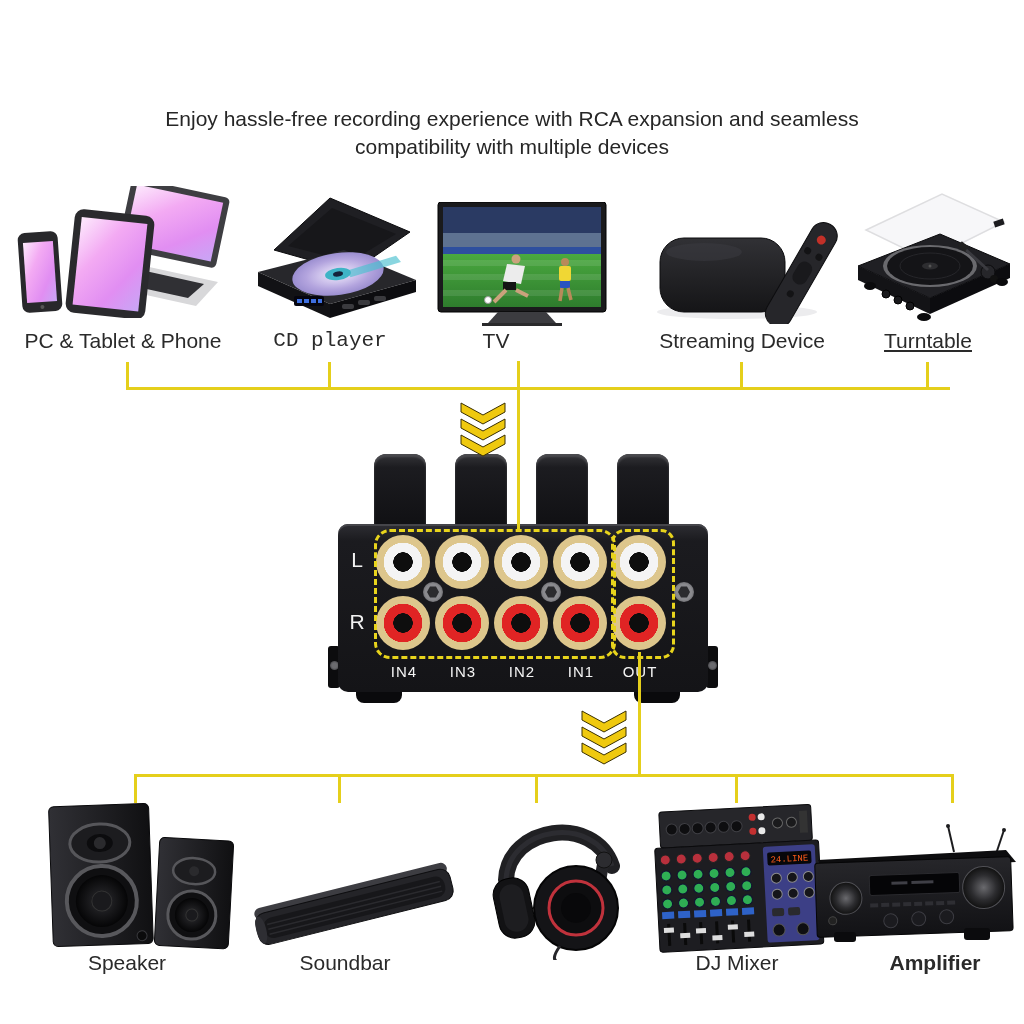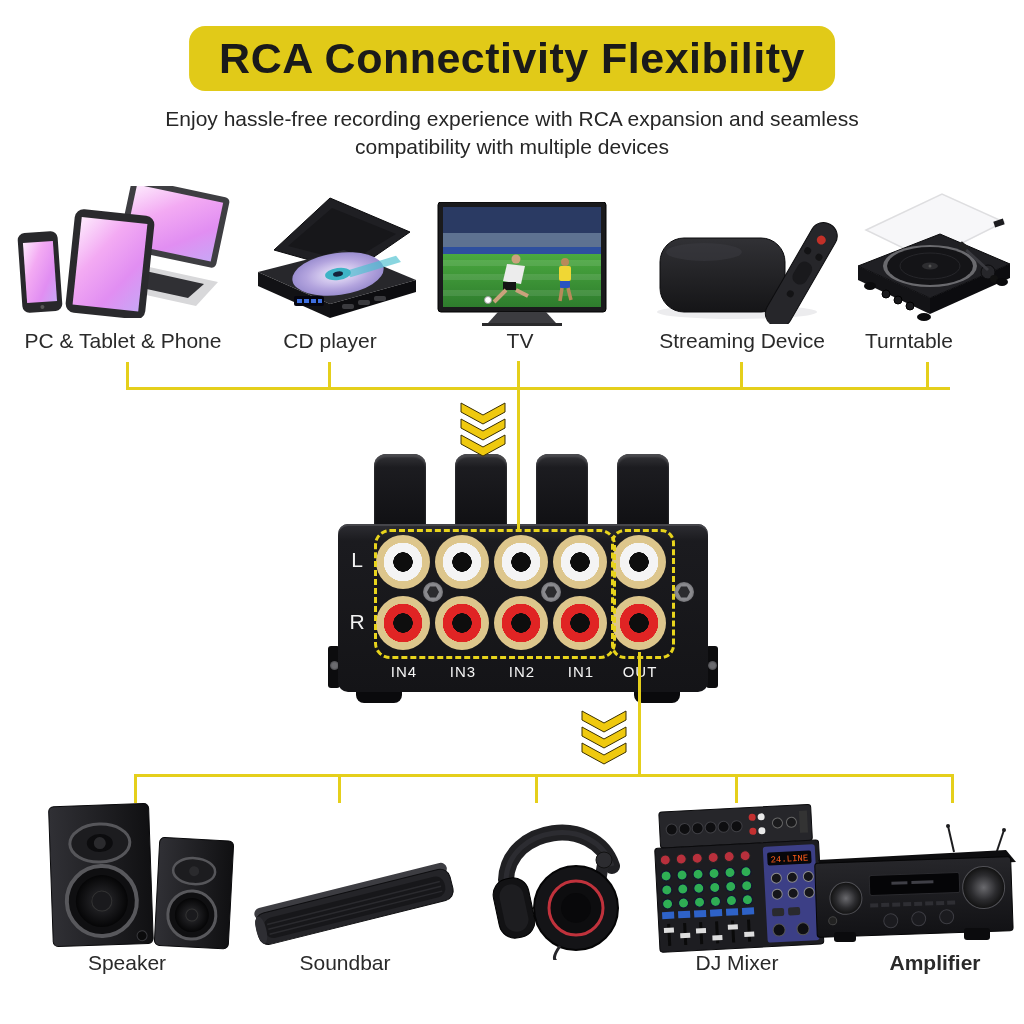--- a/index.html
+++ b/index.html
@@ -43,23 +43,20 @@
   .hexscrew i{position:absolute;left:4px;top:4px;width:12px;height:12px;background:#2b2b2e;
               clip-path:polygon(25% 5%,75% 5%,100% 50%,75% 95%,25% 95%,0 50%);}
   .fig{position:absolute;}
   .fig svg{display:block;width:100%;height:100%;}
 </style>
 </head>
 <body>
 
 <div id="stage">
 
-  <div class="banner">
-    <span>RCA Connectivity Flexibility</span>
-  </div>
   <div class="subtitle" style="top:107px;">Enjoy hassle-free recording experience with RCA expansion and seamless</div>
   <div class="subtitle" style="top:135px;">compatibility with multiple devices</div>
 
   <div class="fig" style="left:12px;top:186px;width:220px;height:132px;">
     <svg viewBox="0 0 220 132">
       <defs>
         <linearGradient id="scr" x1="0" y1="0" x2="1" y2="1">
           <stop offset="0" stop-color="#fdeafd"></stop>
             <stop offset=".35" stop-color="#f3aaf3"></stop>
           <stop offset=".7" stop-color="#e18ef2"></stop>
@@ -192,24 +189,24 @@
       <circle cx="36" cy="108" r="4" fill="#19191c" stroke="#000"></circle>
       <circle cx="48" cy="114" r="4" fill="#19191c" stroke="#000"></circle>
       <circle cx="60" cy="120" r="4" fill="#19191c" stroke="#000"></circle>
       <ellipse cx="20" cy="100" rx="6" ry="4" fill="#0a0a0c"></ellipse>
       <ellipse cx="74" cy="131" rx="7" ry="4" fill="#0a0a0c"></ellipse>
       <ellipse cx="152" cy="96" rx="6" ry="4" fill="#0a0a0c"></ellipse>
     </svg>
   </div>
 
   <div class="dev-label" style="left:123px;top:329px;">PC &amp; Tablet &amp; Phone</div>
-  <div class="dev-label" style="left:330px;top:329px;">CD player</div>
-  <div class="dev-label" style="left:520px;top:329px;">TV</div>
+  <div class="dev-label" style="left:330px;top:329px;font-family:Liberation Mono, monospace;">CD player</div>
+  <div class="dev-label" style="left:496px;top:329px;">TV</div>
   <div class="dev-label" style="left:742px;top:329px;">Streaming Device</div>
-  <div class="dev-label" style="left:909px;top:329px;">Turntable</div>
+  <div class="dev-label" style="left:928px;top:329px;text-decoration:underline;">Turntable</div>
 
   <div class="yline" style="left:126px;top:362px;width:3px;height:28px;"></div>
   <div class="yline" style="left:328px;top:362px;width:3px;height:28px;"></div>
   <div class="yline" style="left:740px;top:362px;width:3px;height:28px;"></div>
   <div class="yline" style="left:926px;top:362px;width:3px;height:28px;"></div>
   <div class="yline" style="left:126px;top:387px;width:824px;height:3px;"></div>
   <div class="yline" style="left:517px;top:361px;width:3px;height:170px;"></div>
 
   <svg class="chev" style="left:459px;top:402px;" width="48" height="56" viewBox="0 0 48 56">
     <path d="M2,1 L24,13 L46,1 L46,10 L24,22 L2,10 Z" fill="#efc90f" stroke="#3a3000"></path>

